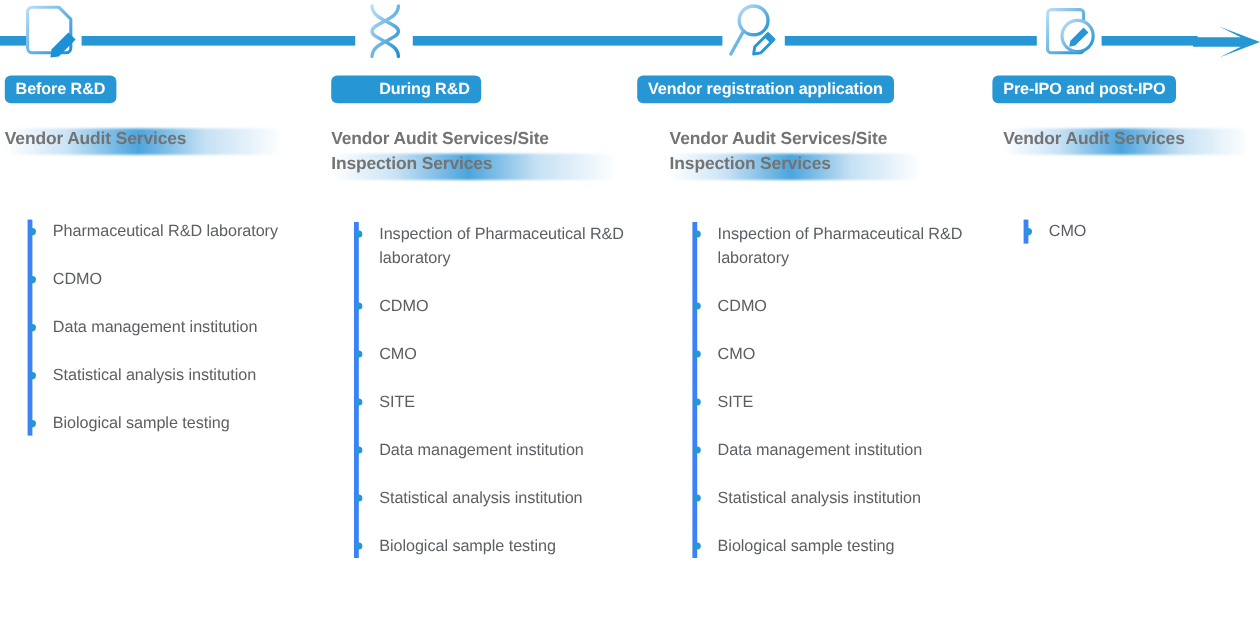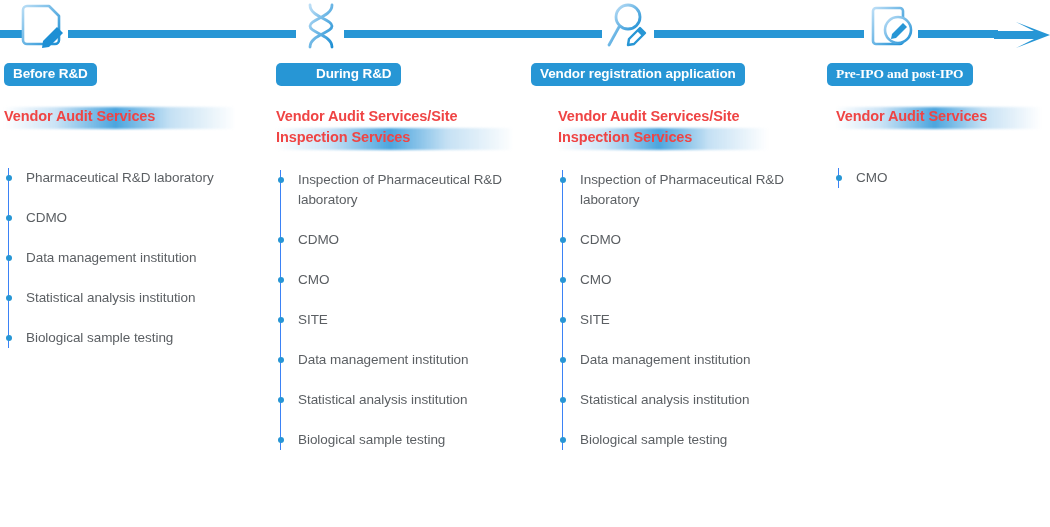--- a/index.html
+++ b/index.html
@@ -63,21 +63,21 @@
     line-height: 14px;
   }
   .heading-wrap {
     position: absolute;
     top: 106px;
   }
   .heading {
     position: relative;
     font-size: 14.5px;
     font-weight: 700;
-    color: #ef4444;
+    color: #737373;
     line-height: 21px;
     letter-spacing: -0.1px;
     z-index: 2;
   }
   .heading-glow {
     position: absolute;
     left: 0;
     height: 22px;
     z-index: 1;
     pointer-events: none;
@@ -86,23 +86,23 @@
         rgba(160,205,238,0.55) 22%,
         rgba(66,160,220,0.95) 48%,
         rgba(150,200,235,0.55) 72%,
         rgba(255,255,255,0) 100%);
     filter: blur(1px);
   }
 
   
   .bullet-list {
     position: absolute;
-    border-left: 1px solid #3b82f6;
+    border-left: 4px solid #3b82f6;
     padding: 0;
-    margin: 0;
+    margin: 15px;
     list-style: none;
   }
   .bullet-item {
     position: relative;
     padding-left: 17px;
     margin-bottom: 20px;
     font-size: 13.5px;
     line-height: 20px;
     color: #5b5f63;
     letter-spacing: -0.05px;
@@ -237,21 +237,21 @@
         </linearGradient>
       </defs>
       <path d="M12 8 h24 a3 3 0 0 1 3 3 v30 a3 3 0 0 1 -3 3 h-24 a3 3 0 0 1 -3 -3 v-30 a3 3 0 0 1 3 -3 z" fill="none" stroke="url(#g4)" stroke-width="2.6" stroke-linejoin="round"></path>
       <line x1="16" y1="18" x2="22" y2="18" stroke="url(#g4)" stroke-width="2.4" stroke-linecap="round"></line>
       <line x1="27" y1="18" x2="34" y2="18" stroke="url(#g4)" stroke-width="2.4" stroke-linecap="round"></line>
       <line x1="16" y1="26" x2="22" y2="26" stroke="url(#g4)" stroke-width="2.4" stroke-linecap="round"></line>
       <circle cx="34" cy="30" r="13" fill="#ffffff" stroke="url(#g4)" stroke-width="2.6"></circle>
       <path d="M39 23 l4 4 l-11 11 l-5 1 l1 -5 z" fill="#2796d5"></path>
     </svg>
   </div>
-  <span class="badge" style="left:-5px;font-family:Liberation Serif, serif;">Pre-IPO and post-IPO</span>
+  <span class="badge" style="left:-5px;">Pre-IPO and post-IPO</span>
   <div class="heading-wrap" style="left:4px;width:215px;">
     <div class="heading-glow" style="top:1px;width:205px;"></div>
     <div class="heading">Vendor Audit Services</div>
   </div>
   <ul class="bullet-list" style="left:6px;top:168px;width:212px;">
     <li class="bullet-item">CMO</li>
   </ul>
 </div>
 
 </body></html>

